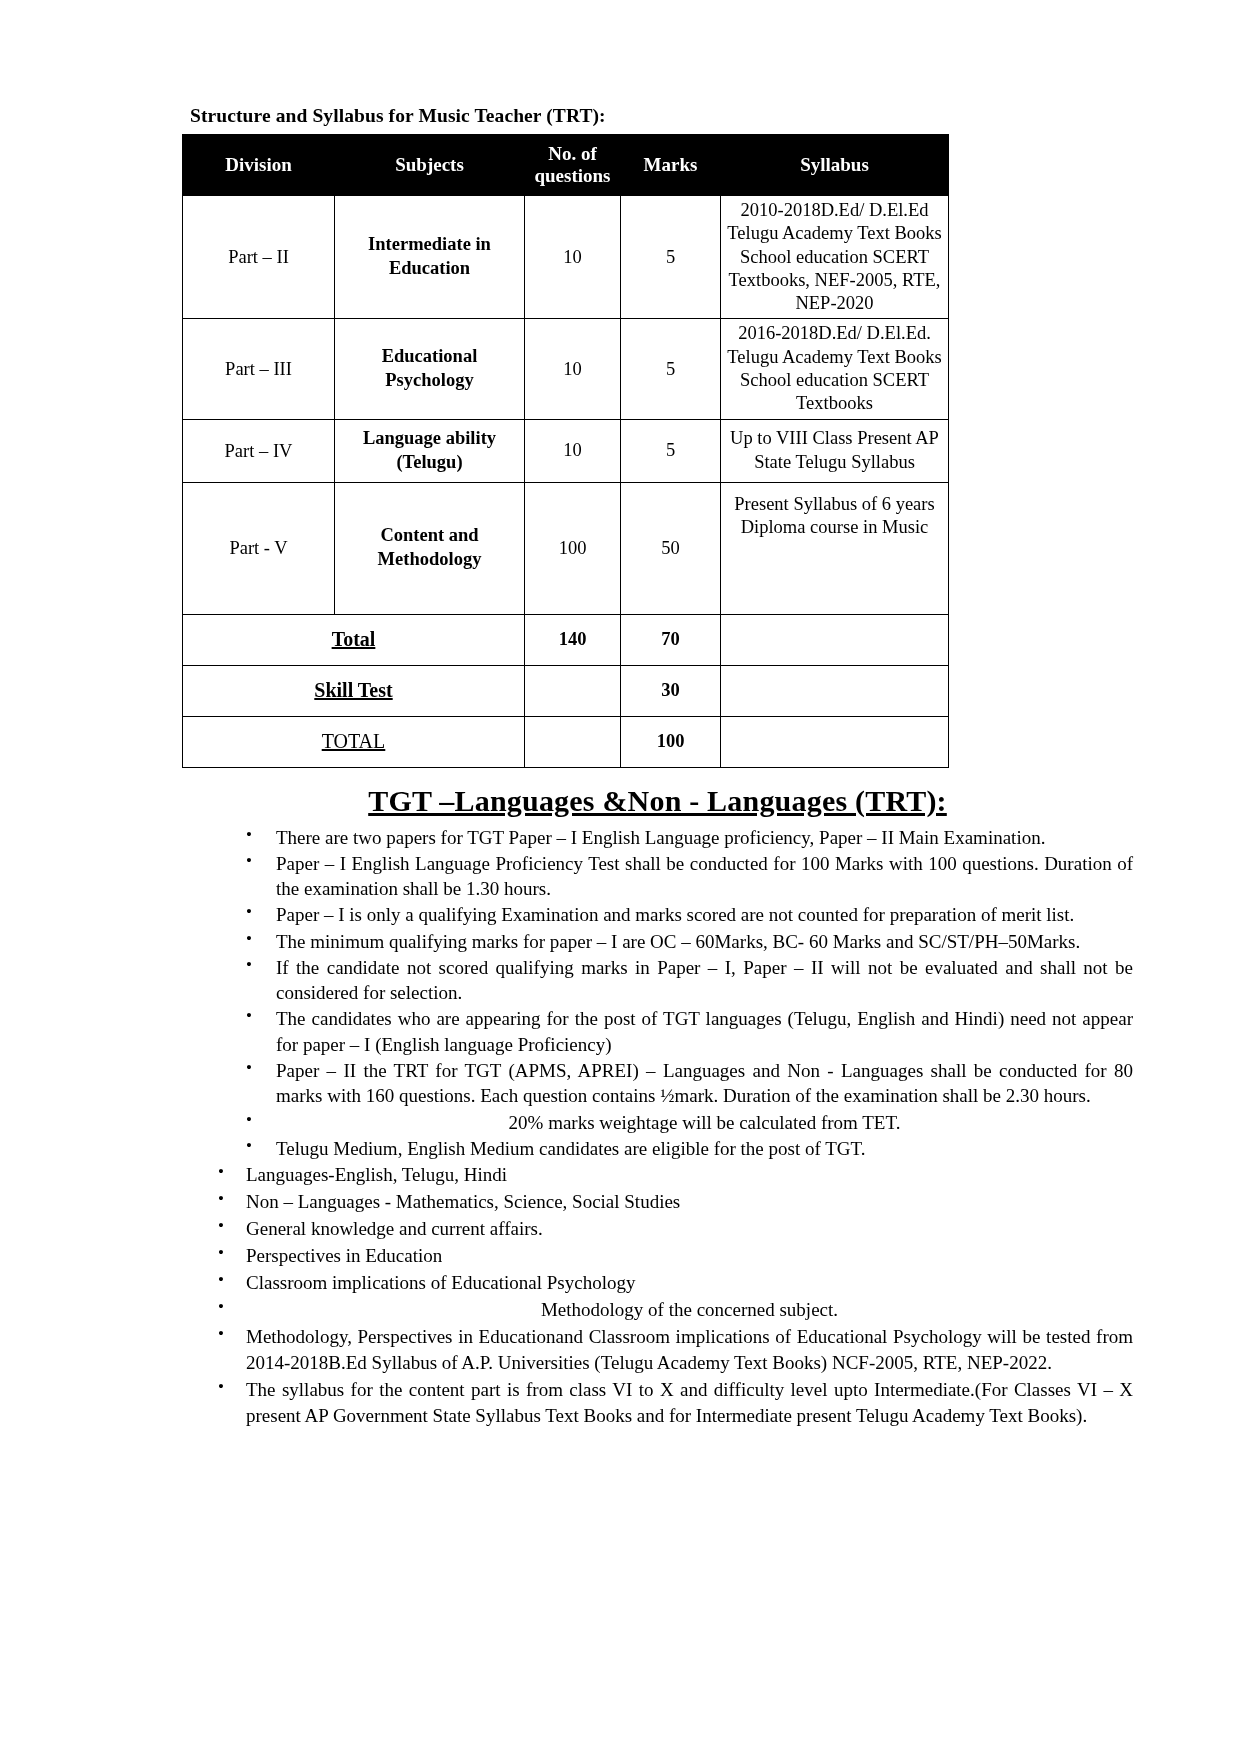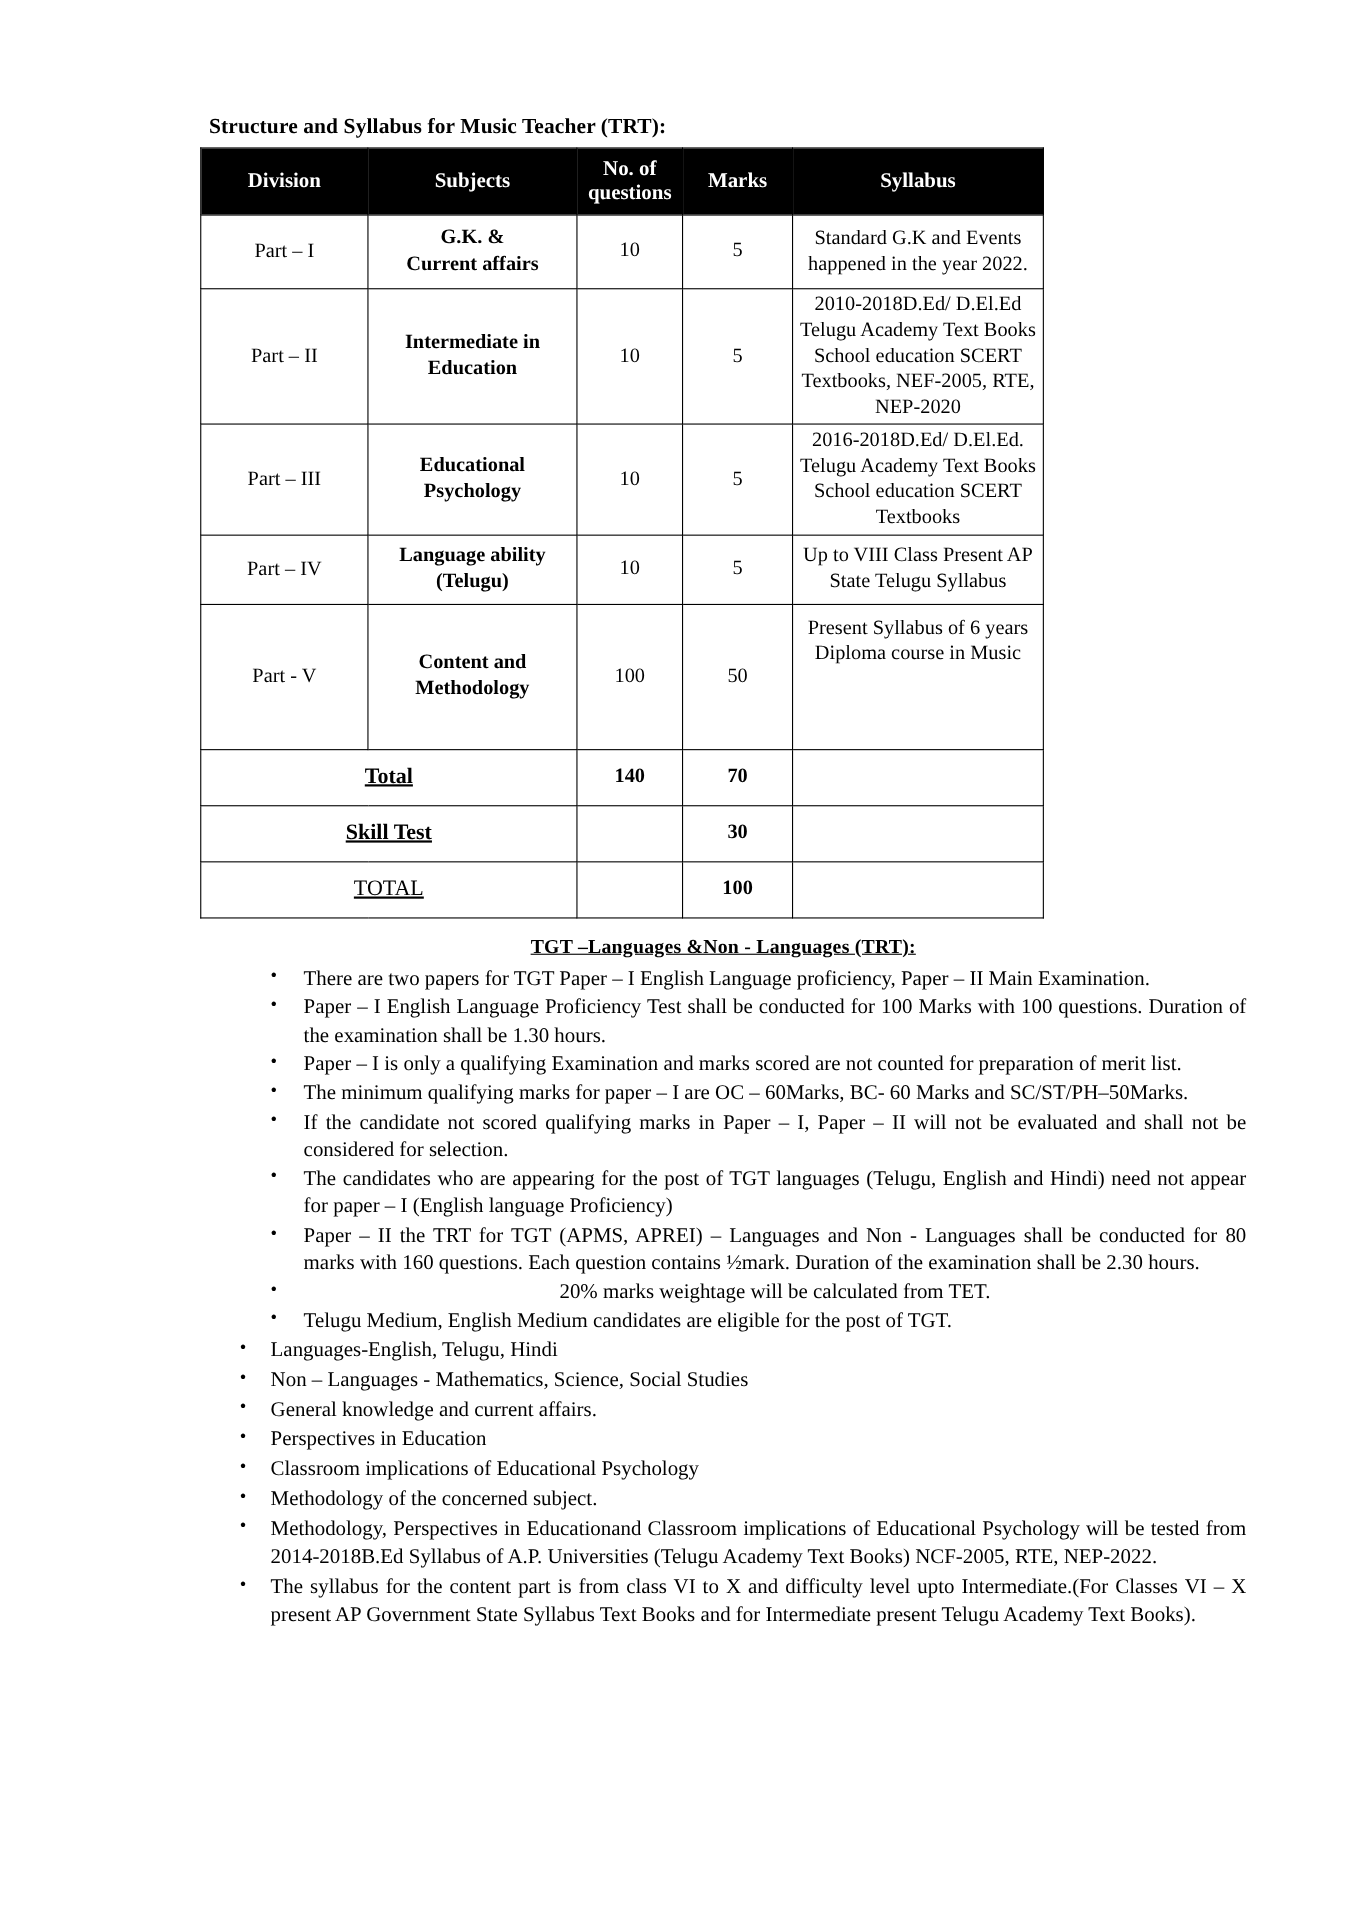--- a/index.html
+++ b/index.html
@@ -92,21 +92,21 @@
   }
   td.sumlabel.plain { font-weight: normal; }
   td.sumnum {
     font-size: 18.5px;
     font-weight: bold;
   }
 
   
   h2.doc-heading {
     text-align: center;
-    font-size: 18px;
+    font-size: 30px;
     font-weight: bold;
     text-decoration: underline;
     margin: 15px 0 6px 0;
     padding: 0;
     line-height: 1.2;
     letter-spacing: 0.2px;
   }
   
   ul.bullets {
     list-style: none;
@@ -165,30 +165,20 @@
         <th>Subjects</th>
         <th>
           <span>No. of</span><br>
           <span>questions</span>
         </th>
         <th>Marks</th>
         <th>Syllabus</th>
       </tr>
     </thead>
     <tbody>
-      <tr class="r1">
-        <td class="division">Part – I</td>
-        <td class="subject">
-          <span>G.K. &amp;</span><br>
-          <span>Current affairs</span>
-        </td>
-        <td class="num">10</td>
-        <td class="num">5</td>
-        <td class="syl">Standard G.K and Events happened in the year 2022.</td>
-      </tr>
       <tr class="r2">
         <td class="division">Part – II</td>
         <td class="subject">
           <span>Intermediate in</span><br>
           <span>Education</span>
         </td>
         <td class="num">10</td>
         <td class="num">5</td>
         <td class="syl">2010-2018D.Ed/ D.El.Ed Telugu Academy Text Books School education SCERT Textbooks, NEF-2005, RTE, NEP-2020</td>
       </tr>
@@ -258,18 +248,18 @@
     <li style="text-align:left;">Telugu Medium, English Medium candidates are eligible for the post of TGT.</li>
   </ul>
 
 
   <ul class="bullets areas">
     <li style="text-align:left;">Languages-English, Telugu, Hindi</li>
     <li style="text-align:left;">Non – Languages - Mathematics, Science, Social Studies</li>
     <li style="text-align:left;">General knowledge and current affairs.</li>
     <li style="text-align:left;">Perspectives in Education</li>
     <li style="text-align:left;">Classroom implications of Educational Psychology</li>
-    <li style="text-align:left;">Methodology of the concerned subject.</li>
+    <li style="text-align:center;">Methodology of the concerned subject.</li>
     <li>Methodology, Perspectives in Educationand Classroom implications of Educational Psychology will be tested from 2014-2018B.Ed Syllabus of A.P. Universities (Telugu Academy Text Books) NCF-2005, RTE, NEP-2022.</li>
     <li>The syllabus for the content part is from class VI to X and difficulty level upto Intermediate.(For Classes VI – X present AP Government State Syllabus Text Books and for Intermediate present Telugu Academy Text Books).</li>
   </ul>
 
 </div>
 
 </body></html>

